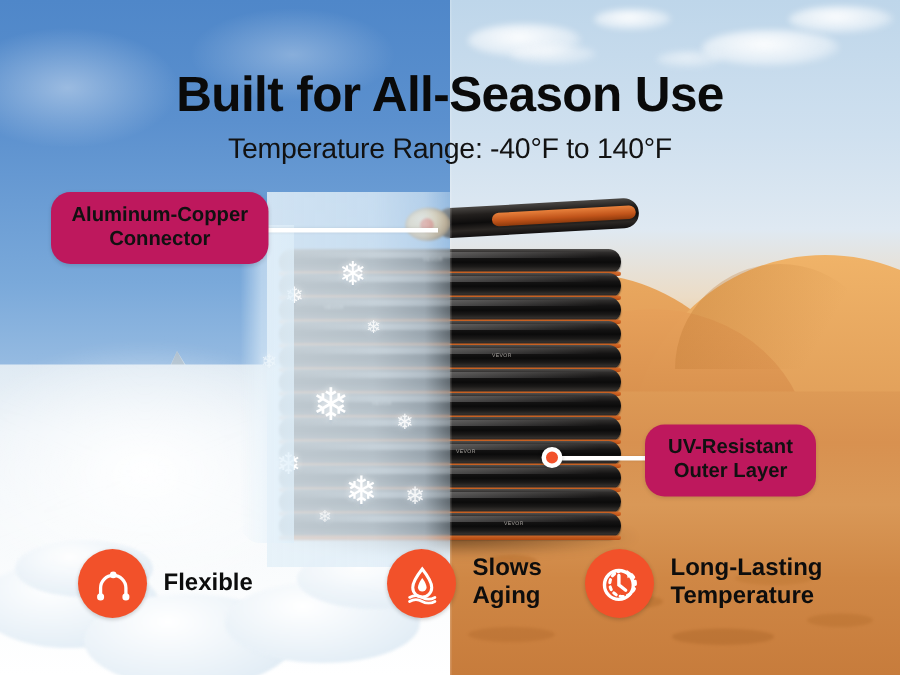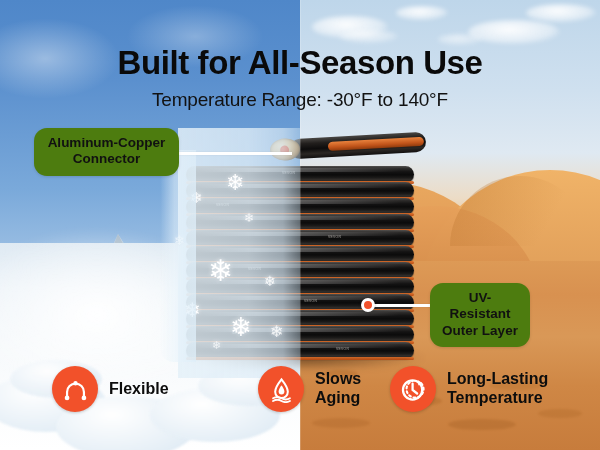--- a/index.html
+++ b/index.html
@@ -180,28 +180,28 @@
   #subtitle {
     position:absolute; left:0; top:89px; width:600px;
     text-align:center; z-index:10;
     font-size:19px; color:#121212;
     letter-spacing:-.2px;
   }
 
   
   .callout {
     position:absolute; z-index:11;
-    background:#4d7c0f; border-radius:13px;
+    background:#be185d; border-radius:13px;
     padding:7px 12px 8px;
     font-size:13.5px; font-weight:bold; color:#111;
     line-height:1.22; text-align:center;
     box-shadow:0 1px 3px rgba(0,0,0,.13);
   }
   #callout-connector { left:34px; top:128px; width:145px; }
-  #callout-uv        { left:430px; top:283px; width:100px; }
+  #callout-uv        { left:430px; top:283px; width:114px; }
 
   .leader {
     position:absolute; height:3px; background:#ffffff; z-index:10;
     box-shadow:0 0 2px rgba(0,0,0,.10);
   }
   #leader-connector { left:176px; top:152px; width:116px; }
   #leader-uv        { left:372px; top:304px; width:62px; }
 
   .leader-dot {
     position:absolute; z-index:12;
@@ -349,21 +349,21 @@
       <span class="flake" style="left:86px;top:146px;font-size:14px;opacity:.9;">❄</span>
       <span class="flake" style="left:6px;top:172px;font-size:20px;">❄</span>
       <span class="flake" style="left:52px;top:186px;font-size:26px;">❄</span>
       <span class="flake" style="left:92px;top:196px;font-size:16px;opacity:.88;">❄</span>
       <span class="flake" style="left:34px;top:212px;font-size:11px;opacity:.75;">❄</span>
     </div>
   </div>
   <div class="ice-col"></div>
 
   <div id="title">Built for All-Season Use</div>
-  <div id="subtitle">Temperature Range: -30°F to 140°F</div>
+  <div id="subtitle">Temperature Range: -40°F to 140°F</div>
 
   <div class="leader" id="leader-connector"></div>
   <div class="callout" id="callout-connector">Aluminum-Copper
 Connector</div>
 
   <div class="leader" id="leader-uv"></div>
   <div class="leader-dot" id="dot-uv"></div>
   <div class="callout" id="callout-uv">UV-Resistant
 Outer Layer</div>
 

